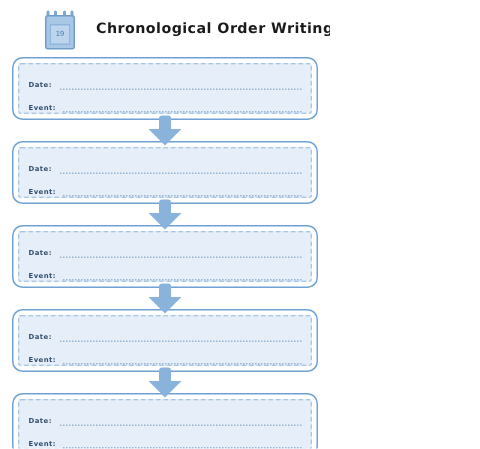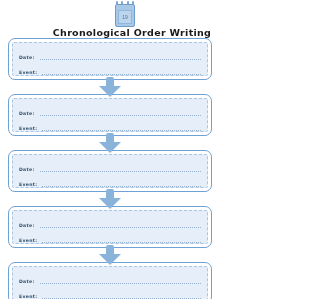--- a/index.html
+++ b/index.html
@@ -15,21 +15,20 @@
     position: relative;
   }
 
   
   .header {
     height: 38px;
     display: flex;
     align-items: center;
     padding-left: 30px;
     box-sizing: border-box;
-    flex-direction: column;
   }
   .cal-icon {
     width: 20px;
     height: 26px;
     position: relative;
     flex: 0 0 auto;
     margin-top: 1px;
   }
   .cal-icon .rings {
     position: absolute;

